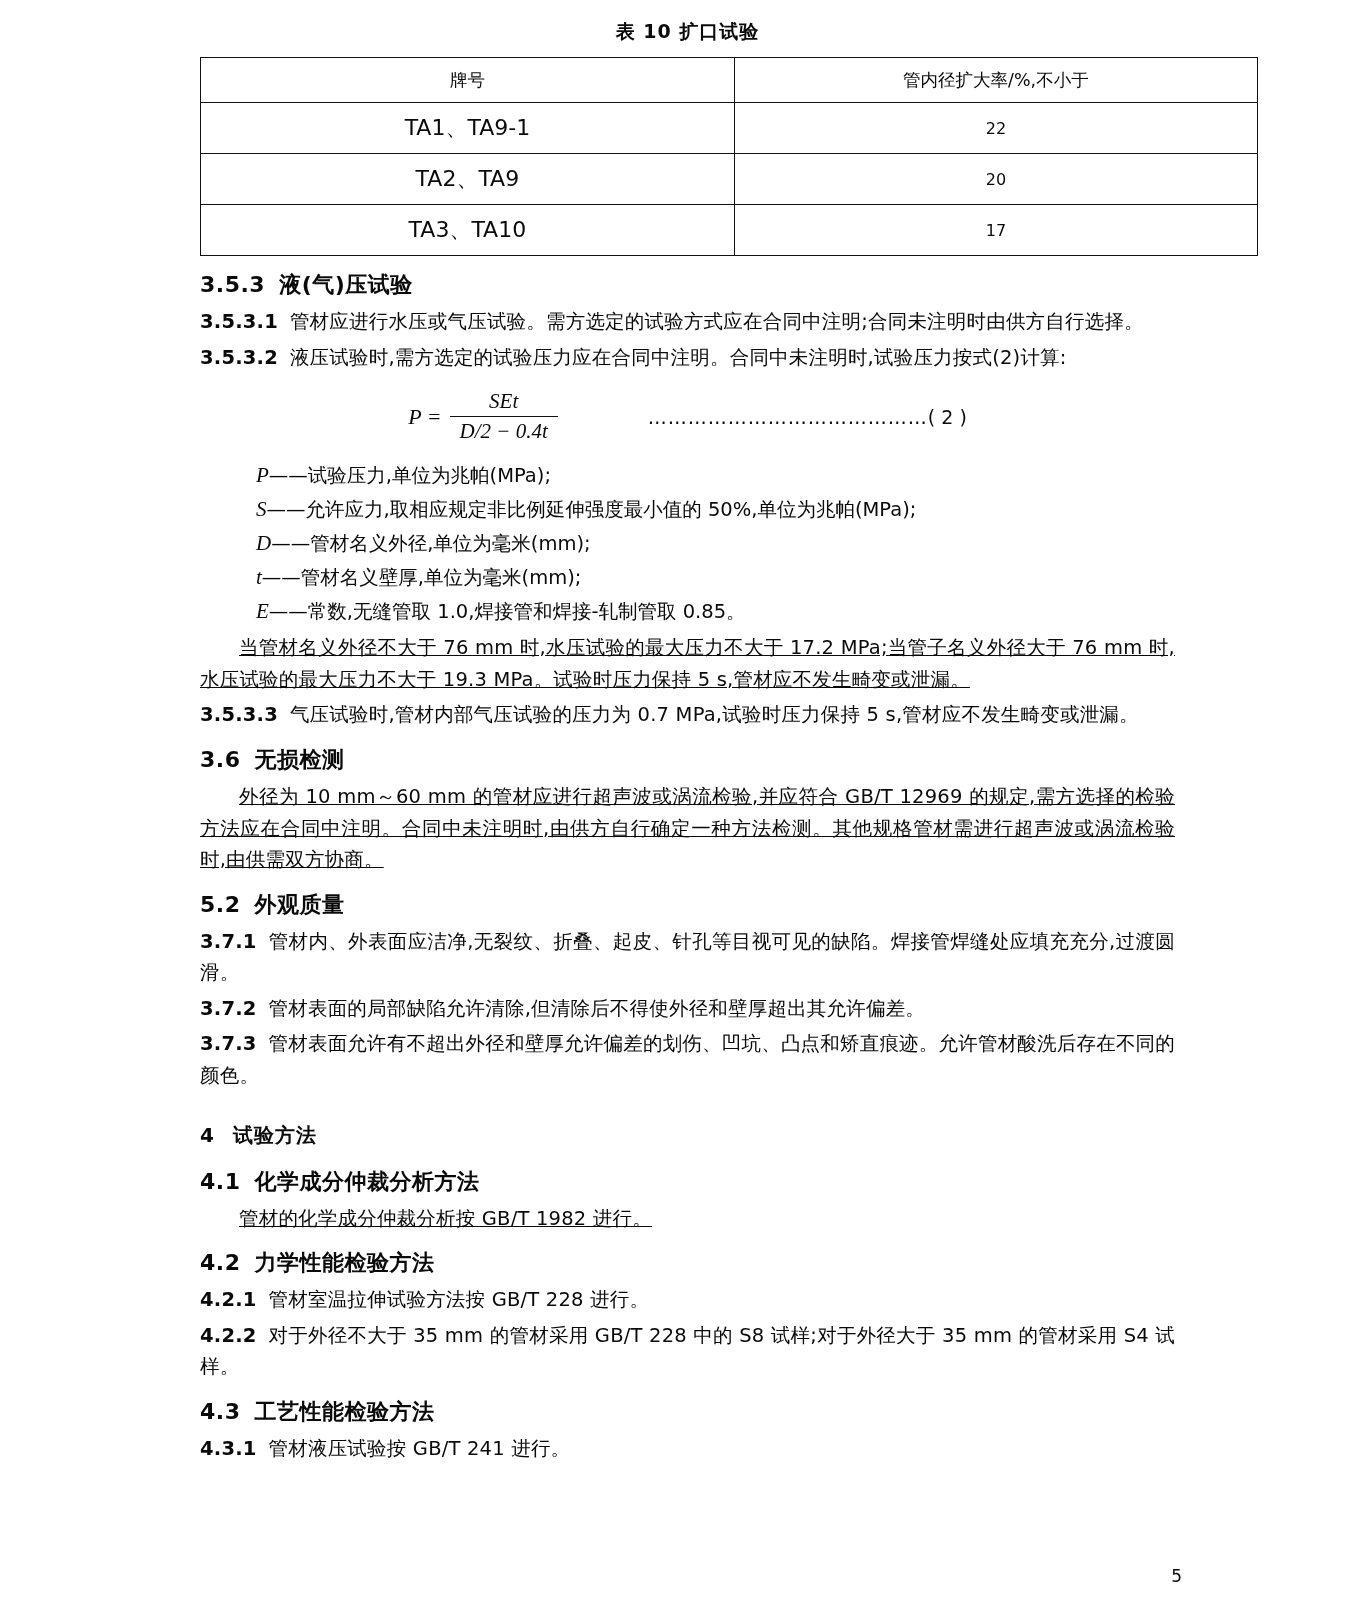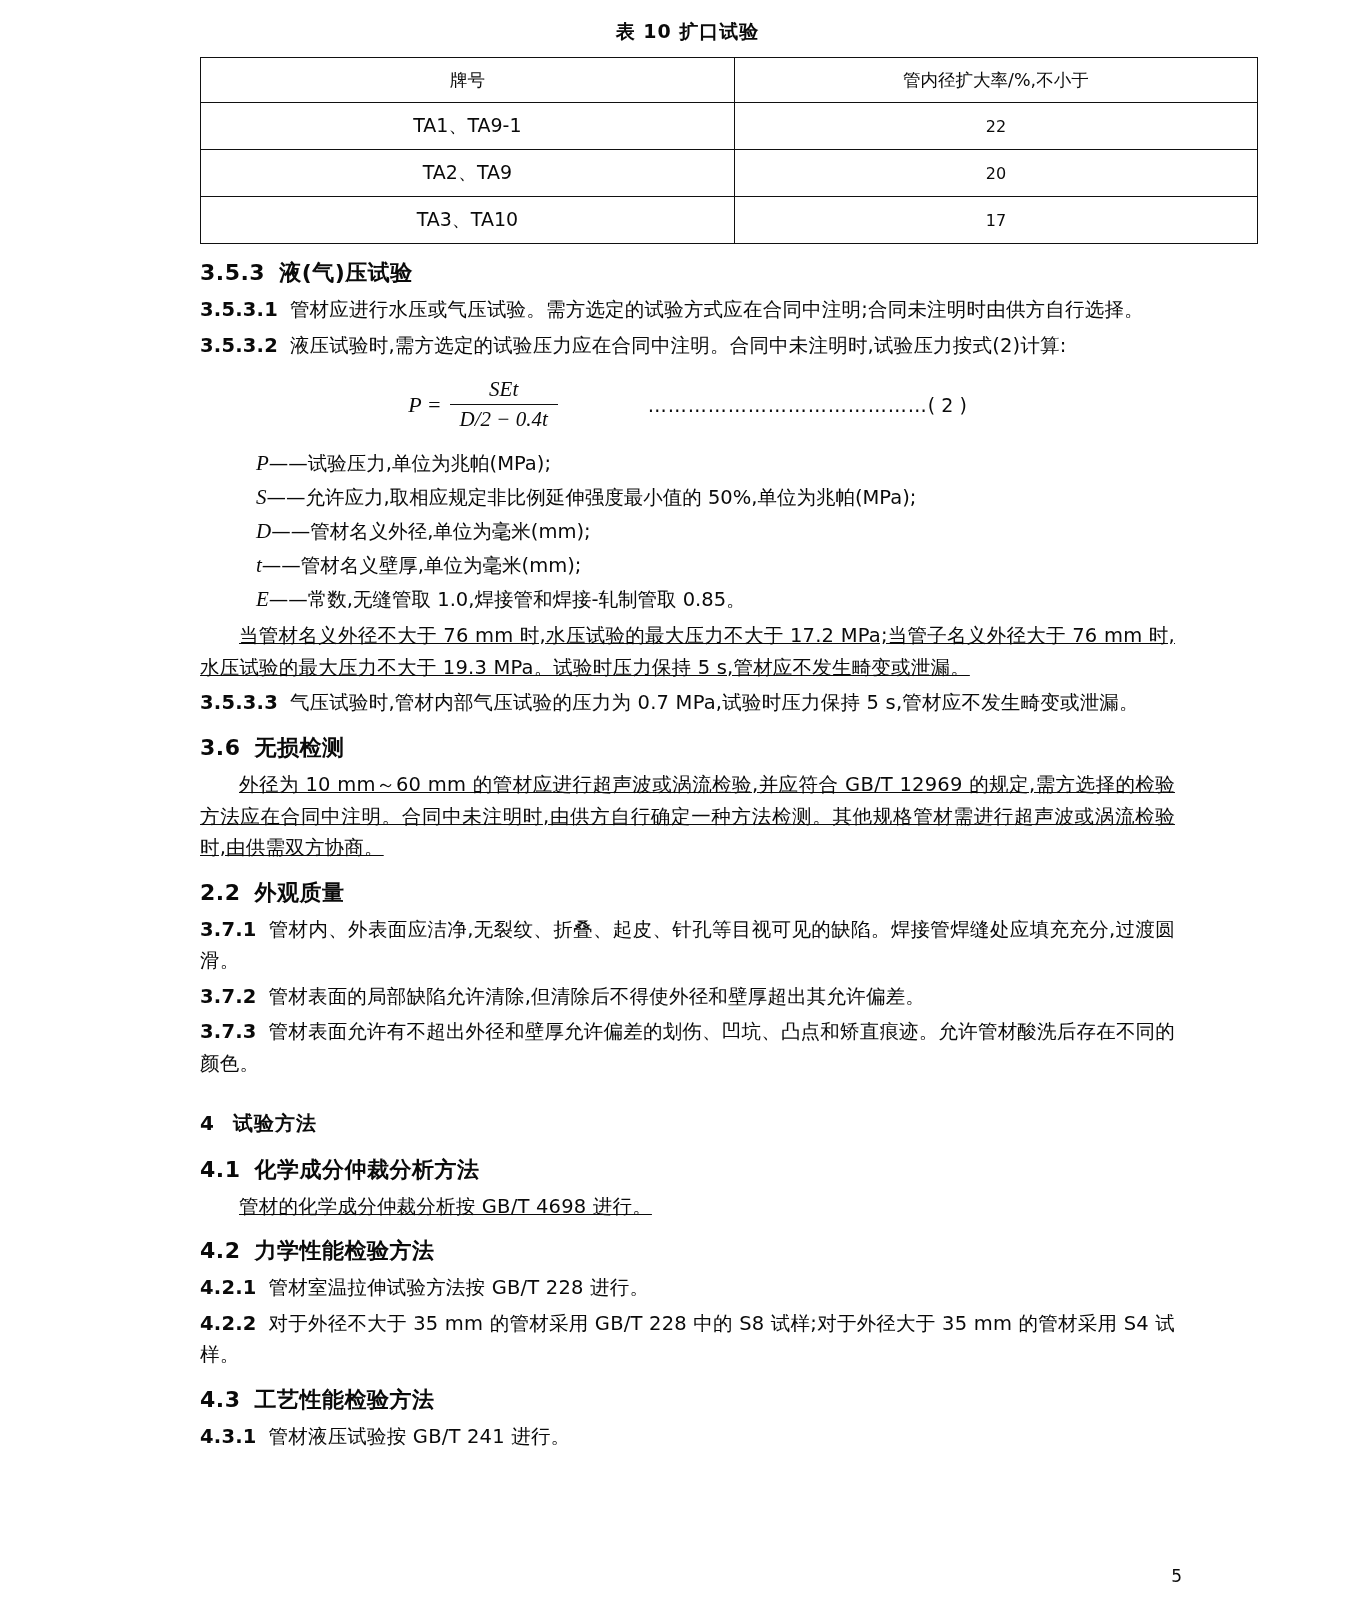--- a/index.html
+++ b/index.html
@@ -39,21 +39,21 @@
     border-collapse: collapse;
     width: 1058px;
     margin: 0 auto;
     table-layout: fixed;
   }
   table.spec-table th,
   table.spec-table td {
     border: 1.5px solid #111;
     text-align: center;
     font-family: "DejaVu Sans", "Liberation Sans", sans-serif;
-    font-size: 19px;
+    font-size: 22px;
     padding: 10px 4px;
     font-weight: normal;
   }
   table.spec-table th {
     font-size: 17.5px;
   }
   table.spec-table td.num {
     font-size: 16px;
   }
   table.spec-table col.c1 { width: 50.5%; }
@@ -255,41 +255,41 @@
     <p class="para">
       <span class="lead">3.5.3.3</span><span>气压试验时,管材内部气压试验的压力为 0.7 MPa,试验时压力保持 5 s,管材应不发生畸变或泄漏。</span>
     </p>
 
     <div class="h-clause">
       <span class="num">3.6</span><span>无损检测</span>
     </div>
     <p class="para indent">外径为 10 mm～60 mm 的管材应进行超声波或涡流检验,并应符合 GB/T 12969 的规定,需方选择的检验方法应在合同中注明。合同中未注明时,由供方自行确定一种方法检测。其他规格管材需进行超声波或涡流检验时,由供需双方协商。</p>
 
     <div class="h-clause">
-      <span class="num">2.2</span><span>外观质量</span>
+      <span class="num">5.2</span><span>外观质量</span>
     </div>
 
     <p class="para">
       <span class="lead">3.7.1</span><span>管材内、外表面应洁净,无裂纹、折叠、起皮、针孔等目视可见的缺陷。焊接管焊缝处应填充充分,过渡圆滑。</span>
     </p>
     <p class="para">
       <span class="lead">3.7.2</span><span>管材表面的局部缺陷允许清除,但清除后不得使外径和壁厚超出其允许偏差。</span>
     </p>
     <p class="para">
       <span class="lead">3.7.3</span><span>管材表面允许有不超出外径和壁厚允许偏差的划伤、凹坑、凸点和矫直痕迹。允许管材酸洗后存在不同的颜色。</span>
     </p>
 
     <div class="section-title">
       <span class="num">4</span><span>试验方法</span>
     </div>
 
     <div class="h-clause">
       <span class="num">4.1</span><span>化学成分仲裁分析方法</span>
     </div>
-    <p class="para indent">管材的化学成分仲裁分析按 GB/T 4698 进行。</p>
+    <p class="para indent">管材的化学成分仲裁分析按 GB/T 1982 进行。</p>
 
     <div class="h-clause">
       <span class="num">4.2</span><span>力学性能检验方法</span>
     </div>
     <p class="para">
       <span class="lead">4.2.1</span><span>管材室温拉伸试验方法按 GB/T 228 进行。</span>
     </p>
     <p class="para">
       <span class="lead">4.2.2</span><span>对于外径不大于 35 mm 的管材采用 GB/T 228 中的 S8 试样;对于外径大于 35 mm 的管材采用 S4 试样。</span>
     </p>

